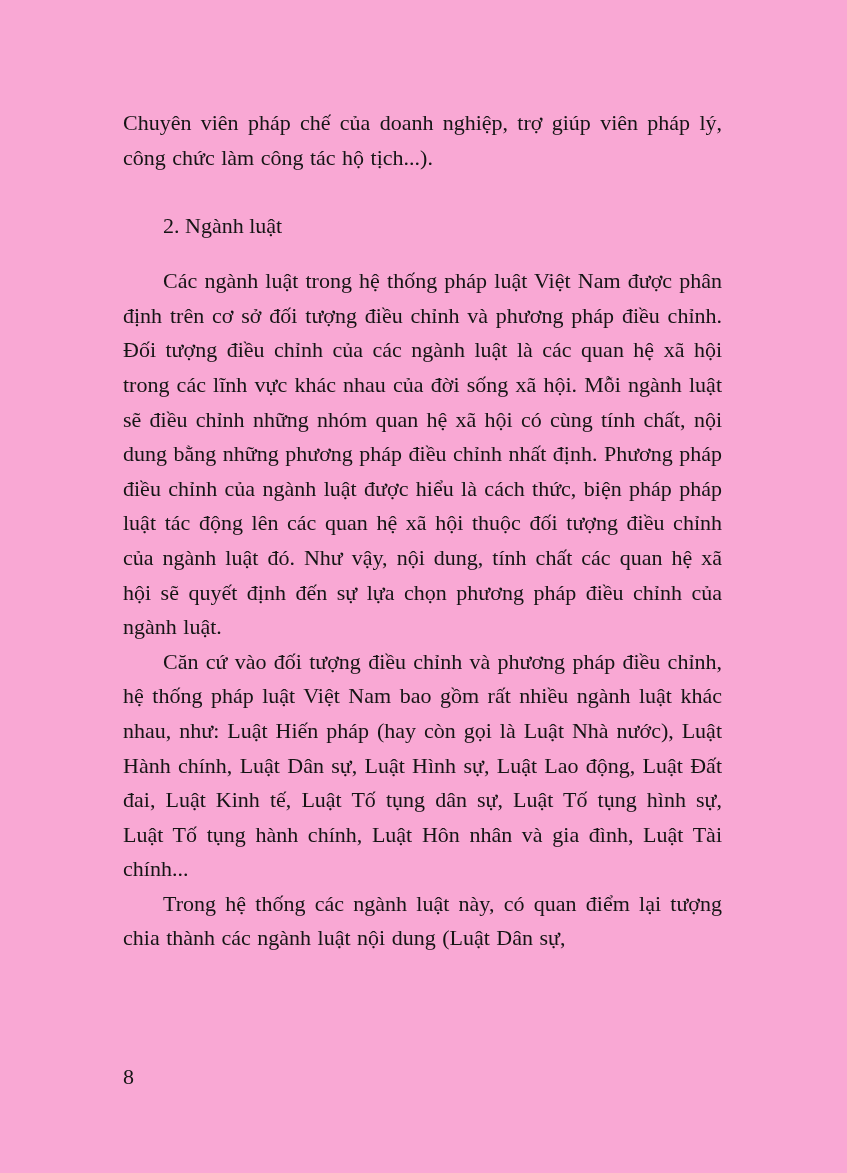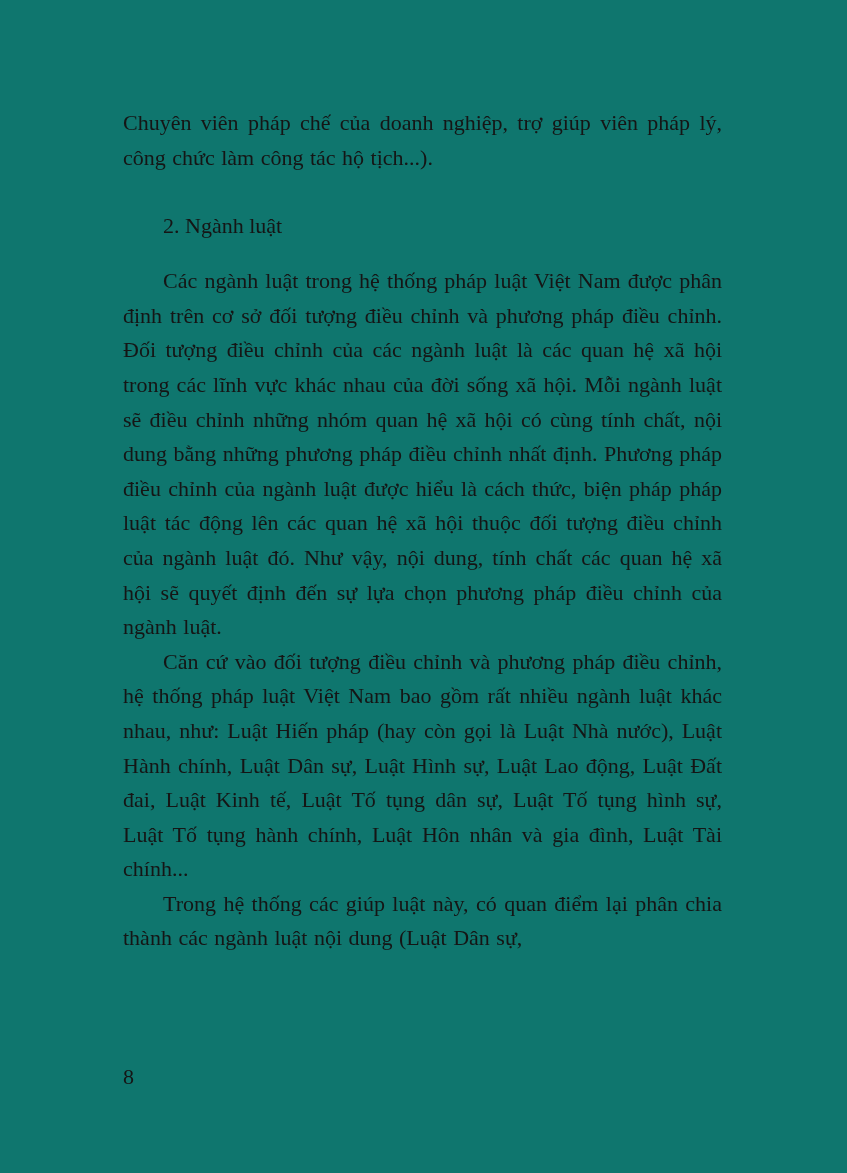--- a/index.html
+++ b/index.html
@@ -13,21 +13,21 @@
     position: relative;
     font-family: "Liberation Serif", "DejaVu Serif", serif;
     color: #151515;
     overflow: hidden;
   }
   .page {
     box-sizing: border-box;
     width: 847px;
     height: 1173px;
     padding: 106px 125px 0 123px;
-    background: #0f766e;
+    background: #f9a8d4;
   }
   .body-text p {
     margin: 0;
     font-size: 22px;
     line-height: 34.6px;
     text-align: justify;
     text-indent: 40px;
     word-spacing: 1px;
   }
   .body-text p.no-indent {
@@ -54,17 +54,17 @@
 <div class="page">
   <div class="body-text">
     <p class="no-indent">Chuyên viên pháp chế của doanh nghiệp, trợ giúp viên pháp lý, công chức làm công tác hộ tịch...).</p>
 
     <h2 class="section-heading">2. Ngành luật</h2>
 
     <p>Các ngành luật trong hệ thống pháp luật Việt Nam được phân định trên cơ sở đối tượng điều chỉnh và phương pháp điều chỉnh. Đối tượng điều chỉnh của các ngành luật là các quan hệ xã hội trong các lĩnh vực khác nhau của đời sống xã hội. Mỗi ngành luật sẽ điều chỉnh những nhóm quan hệ xã hội có cùng tính chất, nội dung bằng những phương pháp điều chỉnh nhất định. Phương pháp điều chỉnh của ngành luật được hiểu là cách thức, biện pháp pháp luật tác động lên các quan hệ xã hội thuộc đối tượng điều chỉnh của ngành luật đó. Như vậy, nội dung, tính chất các quan hệ xã hội sẽ quyết định đến sự lựa chọn phương pháp điều chỉnh của ngành luật.</p>
 
     <p>Căn cứ vào đối tượng điều chỉnh và phương pháp điều chỉnh, hệ thống pháp luật Việt Nam bao gồm rất nhiều ngành luật khác nhau, như: Luật Hiến pháp (hay còn gọi là Luật Nhà nước), Luật Hành chính, Luật Dân sự, Luật Hình sự, Luật Lao động, Luật Đất đai, Luật Kinh tế, Luật Tố tụng dân sự, Luật Tố tụng hình sự, Luật Tố tụng hành chính, Luật Hôn nhân và gia đình, Luật Tài chính...</p>
 
-    <p>Trong hệ thống các giúp luật này, có quan điểm lại phân chia thành các ngành luật nội dung (Luật Dân sự,</p>
+    <p>Trong hệ thống các ngành luật này, có quan điểm lại tượng chia thành các ngành luật nội dung (Luật Dân sự,</p>
   </div>
 
   <div class="page-number">8</div>
 </div>
 
 </body></html>

